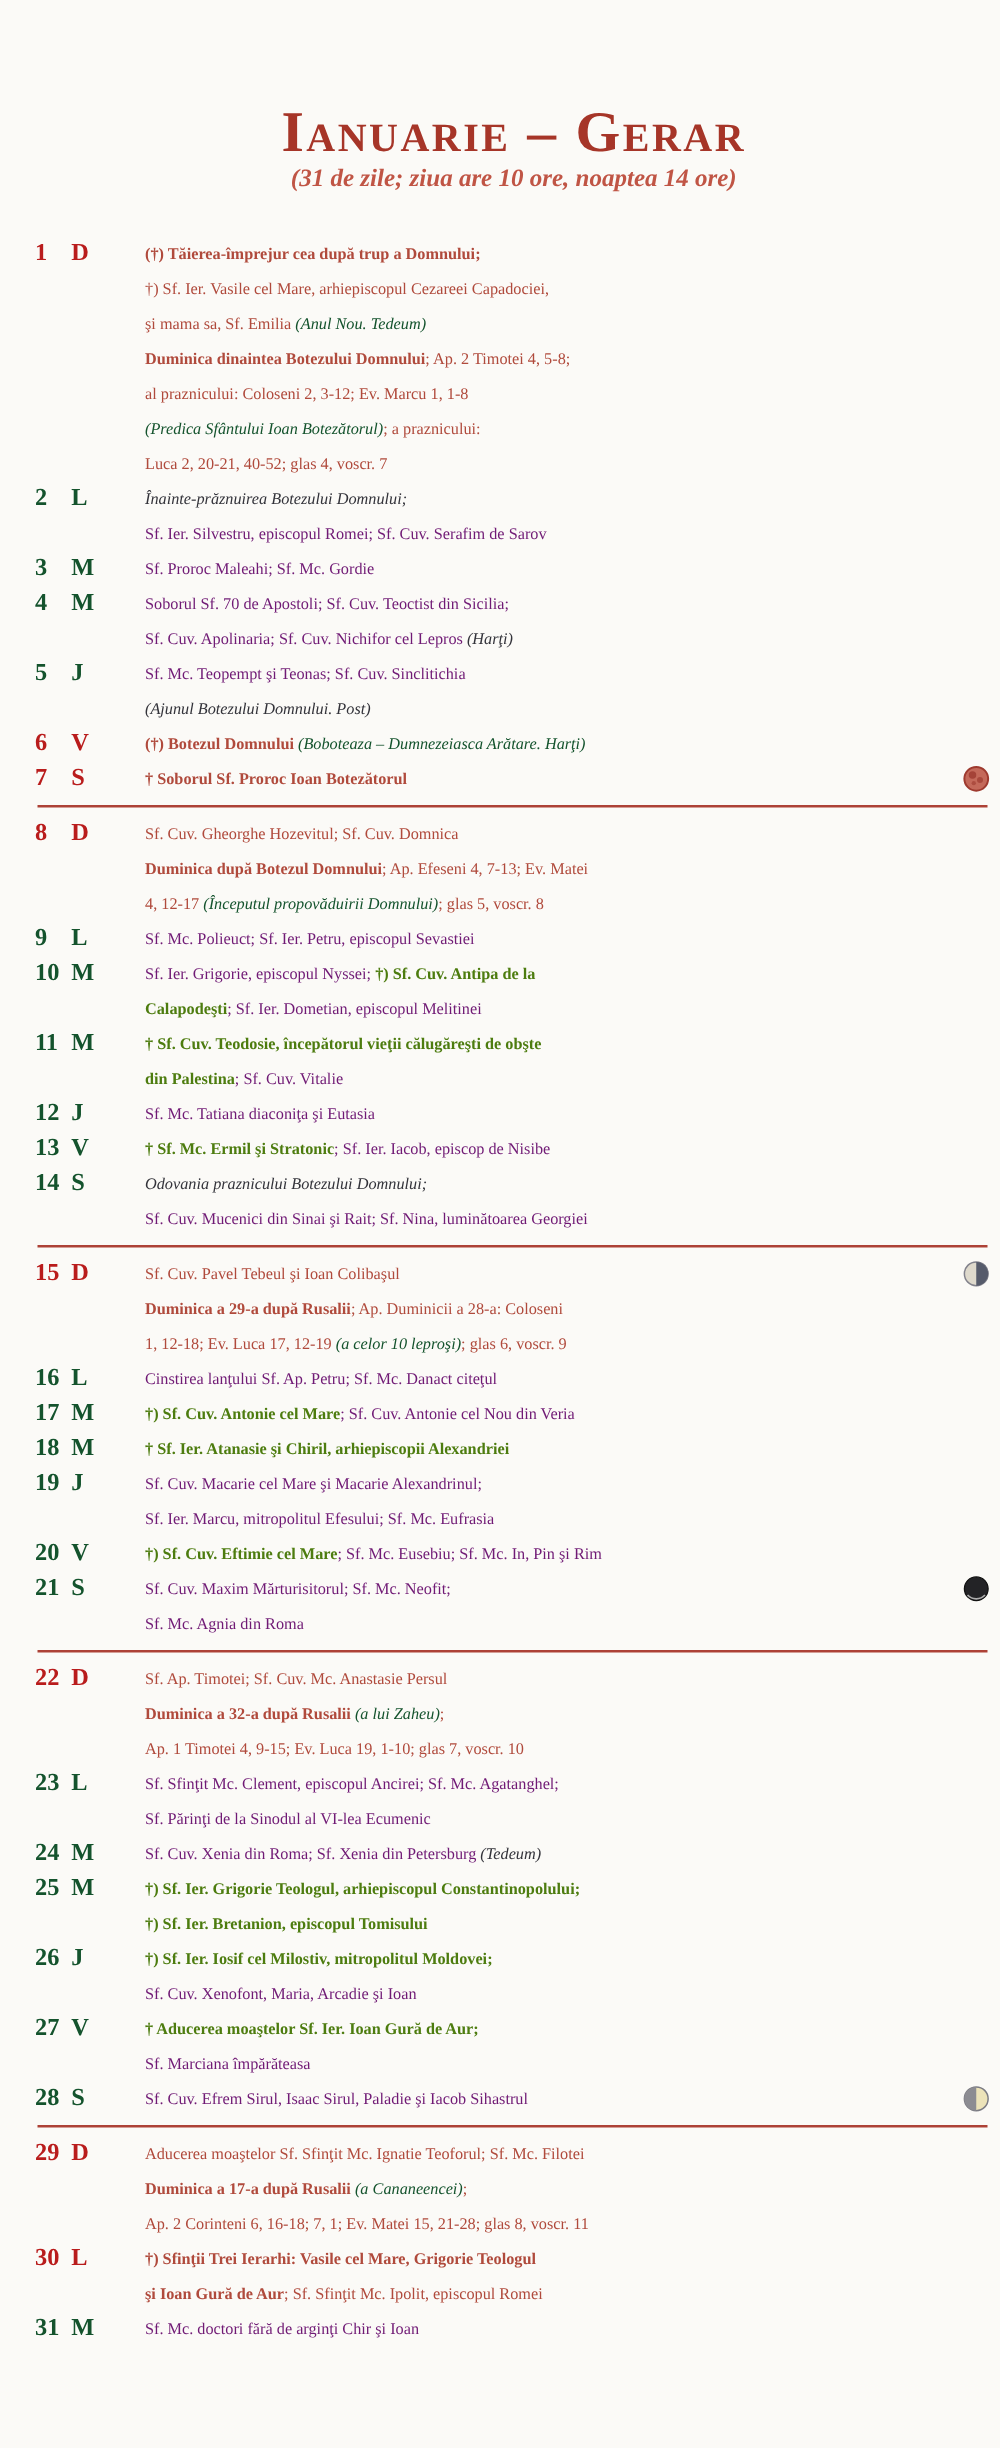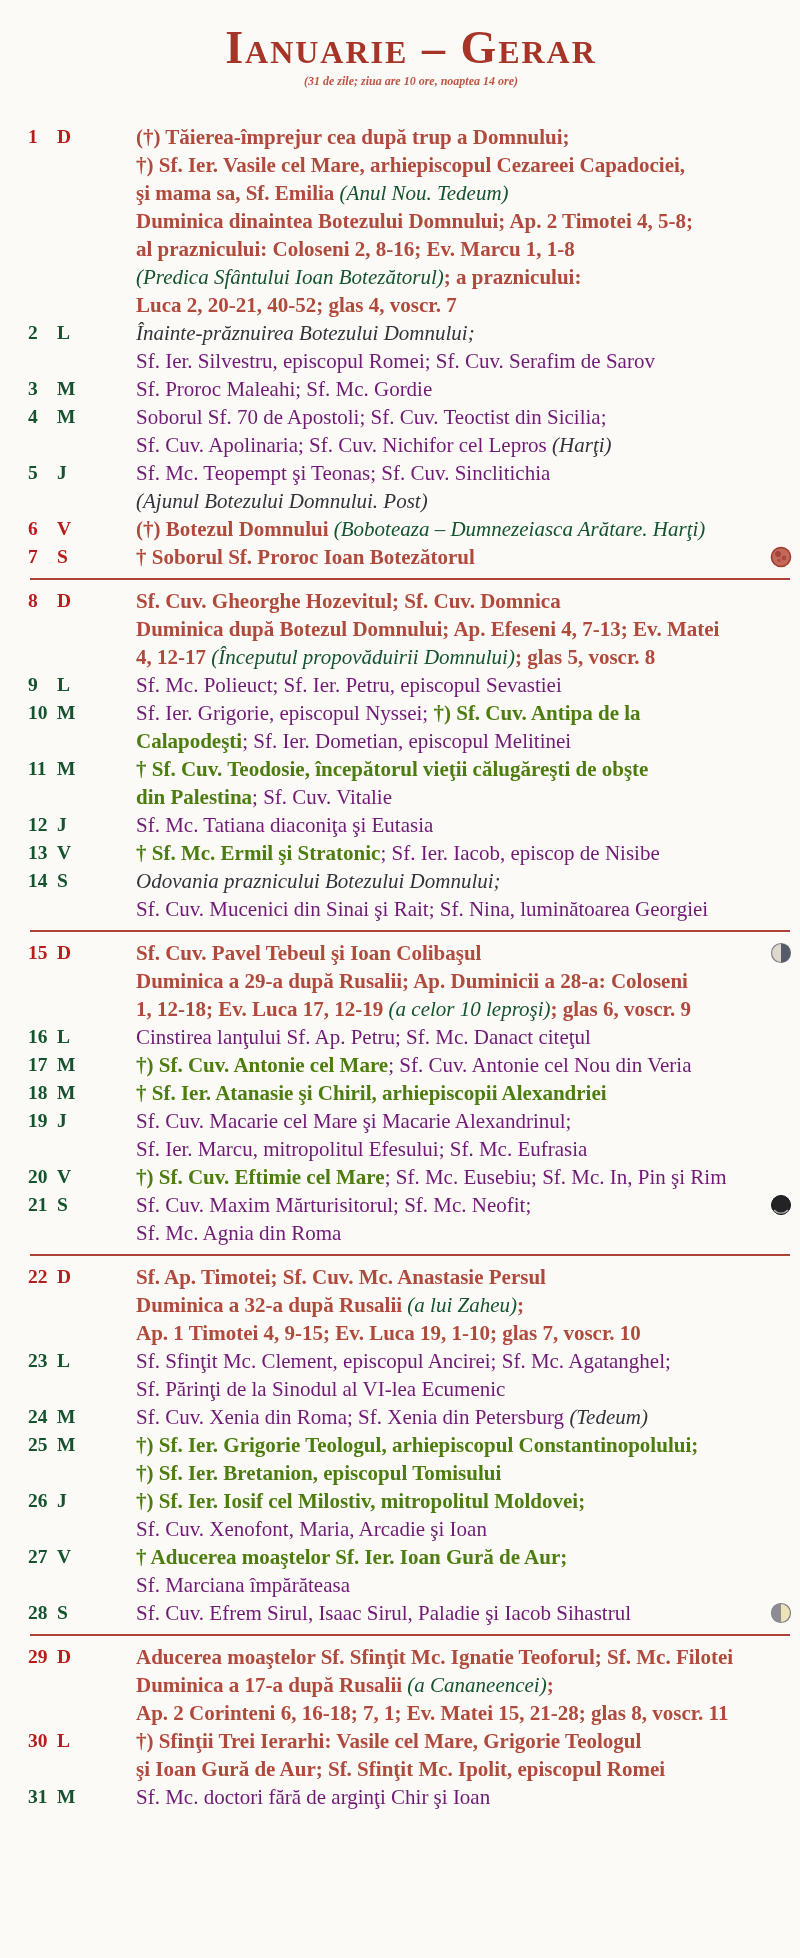--- a/index.html
+++ b/index.html
@@ -2,60 +2,59 @@
 <html><head>
 <meta charset="utf-8">
 <style>
   html,body{margin:0;padding:0;}
   body{
     width:800px;height:1958px;
     background:#fbfaf7;
     font-family:"Liberation Serif","DejaVu Serif",serif;
     overflow:hidden;
   }
-  .page{padding:24px 6px 0 28px;}
+  .page{padding:82px 6px 0 28px;}
   .header{text-align:center;margin-bottom:34px;}
   .title{
     font-variant:small-caps;
     font-weight:bold;
     font-size:46px;
     letter-spacing:2px;
     color:#a63528;
     line-height:1.05;
   }
   .subtitle{
-    font-size:12px;
+    font-size:20px;
     font-style:italic;
     font-weight:bold;
     color:#c05545;
     margin-top:2px;
   }
   .entry{display:flex;align-items:flex-start;}
   .day{
     flex:0 0 88px;
     font-size:19.5px;
     font-weight:bold;
     color:#14532d;
     line-height:28px;
     white-space:nowrap;
   }
   .day .day-num{display:inline-block;min-width:29px;}
   .day.red{color:#b91c1c;}
   .lines{flex:1;min-width:0;}
   .line{
     position:relative;
-    font-size:21px;
+    font-size:13px;
     line-height:28px;
     white-space:nowrap;
-    margin-left:20px;
   }
   .seg-n{color:#701a75;}
   .seg-b{color:#4d7c0f;font-weight:bold;}
   .seg-i{color:#33333a;font-style:italic;}
-  .seg-r{color:#b04a3c;font-weight:bold;}
+  .seg-r{color:#b04a3c;}
   .seg-rb{color:#b04a3c;font-weight:bold;}
   .seg-ri{color:#14532d;font-style:italic;}
   .separator{
     border:none;
     border-top:2.5px solid #ad4237;
     margin:7px 4px 7px 2px;
   }
   .moon{
     position:absolute;
     right:2px;
@@ -74,21 +73,21 @@
     <div class="subtitle">(31 de zile; ziua are 10 ore, noaptea 14 ore)</div>
   </div>
   <div>
       <div class="entry">
         <div class="day red"><span class="day-num">1</span><span class="day-dow">D</span></div>
         <div class="lines">
           <div class="line"><span class="seg seg-rb">(†) Tăierea-împrejur cea după trup a Domnului;</span></div>
           <div class="line"><span class="seg seg-r">†) Sf. Ier. Vasile cel Mare, arhiepiscopul Cezareei Capadociei,</span></div>
           <div class="line"><span class="seg seg-r">şi mama sa, Sf. Emilia </span><span class="seg seg-ri">(Anul Nou. Tedeum)</span></div>
           <div class="line"><span class="seg seg-rb">Duminica dinaintea Botezului Domnului</span><span class="seg seg-r">; Ap. 2 Timotei 4, 5-8;</span></div>
-          <div class="line"><span class="seg seg-r">al praznicului: Coloseni 2, 8-16; Ev. Marcu 1, 1-8</span></div>
+          <div class="line"><span class="seg seg-r">al praznicului: Coloseni 2, 3-12; Ev. Marcu 1, 1-8</span></div>
           <div class="line"><span class="seg seg-ri">(Predica Sfântului Ioan Botezătorul)</span><span class="seg seg-r">; a praznicului:</span></div>
           <div class="line"><span class="seg seg-r">Luca 2, 20-21, 40-52; glas 4, voscr. 7</span></div>
         </div>
       </div>
       <div class="entry">
         <div class="day"><span class="day-num">2</span><span class="day-dow">L</span></div>
         <div class="lines">
           <div class="line"><span class="seg seg-i">Înainte-prăznuirea Botezului Domnului;</span></div>
           <div class="line"><span class="seg seg-n">Sf. Ier. Silvestru, episcopul Romei; Sf. Cuv. Serafim de Sarov</span></div>
         </div>

